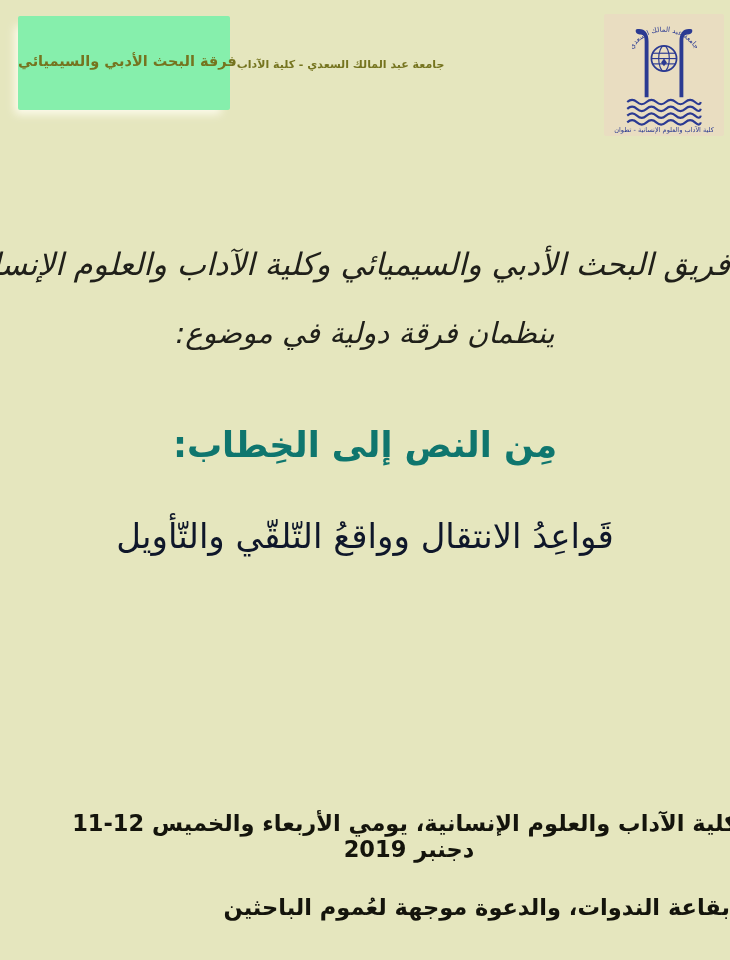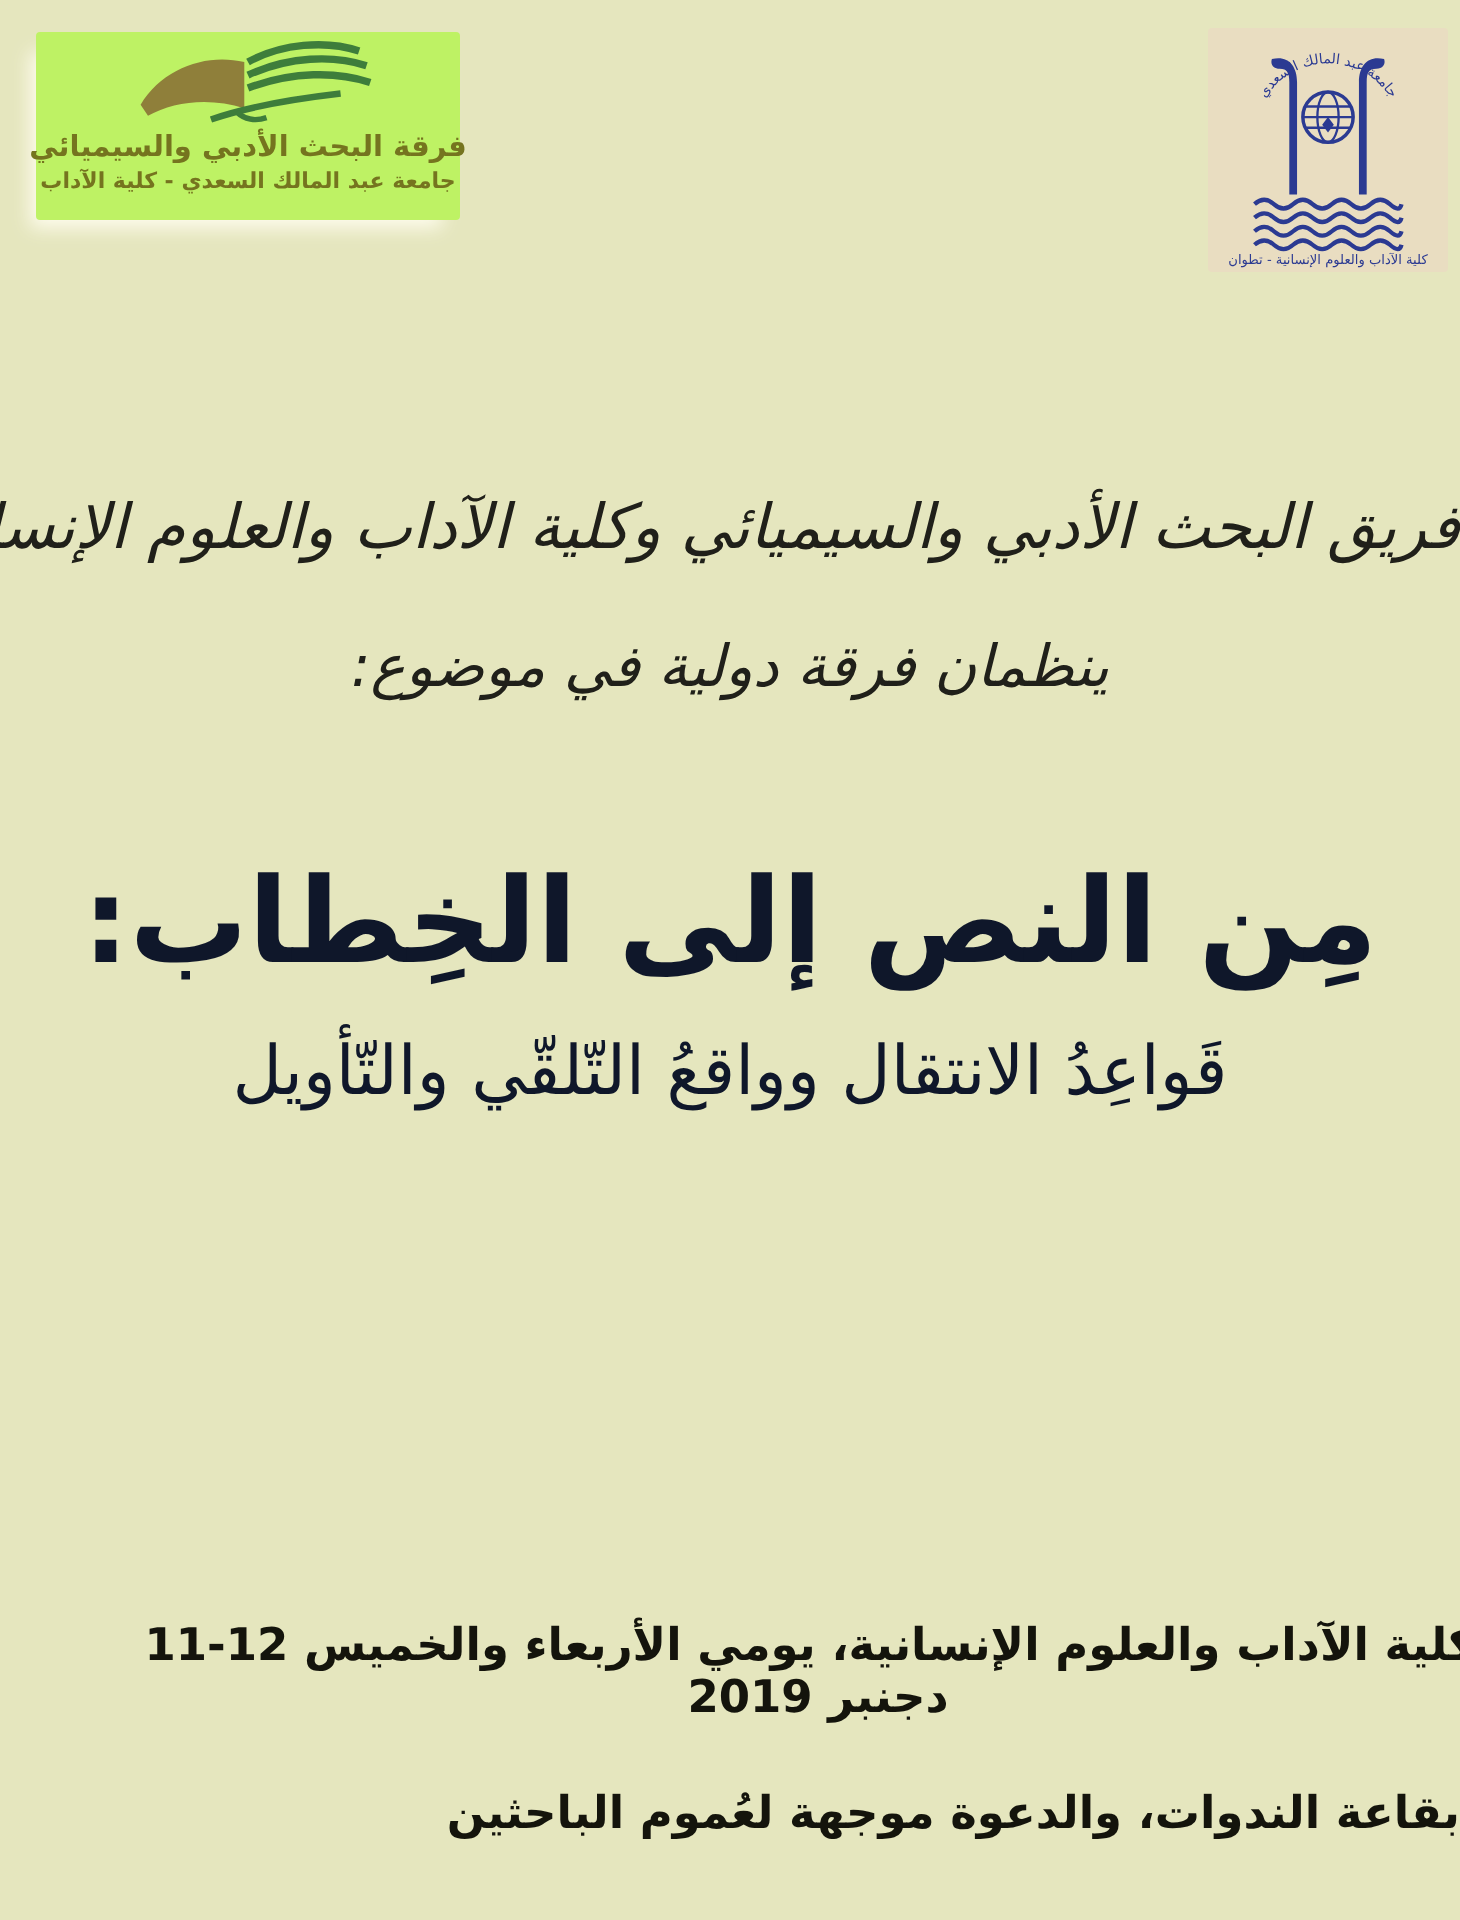--- a/index.html
+++ b/index.html
@@ -8,23 +8,23 @@
     width:730px;height:960px;
     margin:0 auto;
     background:#e5e6be;
     overflow:hidden;
     font-family:"DejaVu Sans",sans-serif;
     color:#1b1b10;
   }
   
   .rg-logo{
     position:absolute;top:16px;left:18px;width:212px;height:94px;
-    background:#bef264;
+    background:#86efac;
     box-shadow:-6px 7px 9px -3px rgba(255,253,240,0.95);
-    display:flex;flex-direction:column;align-items:center;justify-content:flex-start;
+    display:flex;flex-direction:row;align-items:center;justify-content:flex-start;
     border-radius:2px;
   }
   .rg-logo svg{display:block;margin-top:3px;}
   .rg-name{
     direction:rtl;text-align:center;
     font-size:14.5px;font-weight:bold;color:#75741f;
     line-height:1.05;margin-top:-2px;white-space:nowrap;
   }
   .rg-affil{
     direction:rtl;text-align:right;
@@ -48,21 +48,21 @@
   .intro-line2{
     position:absolute;top:316px;left:0;width:730px;
     direction:rtl;text-align:center;
     font-size:29px;font-style:italic;
     color:#20201a;
   }
   
   .title-main{
     position:absolute;top:424px;left:0;width:730px;
     direction:rtl;text-align:center;
-    font-size:59px;font-weight:bold;color:#0f172a;
+    font-size:35px;font-weight:bold;color:#0f766e;
     line-height:1.25;
   }
   .title-sub{
     position:absolute;top:516px;left:0;width:730px;
     direction:rtl;text-align:center;
     font-size:34px;font-weight:normal;color:#0f172a;
   }
   
   .footer-line1{
     position:absolute;top:810px;left:0;width:730px;

